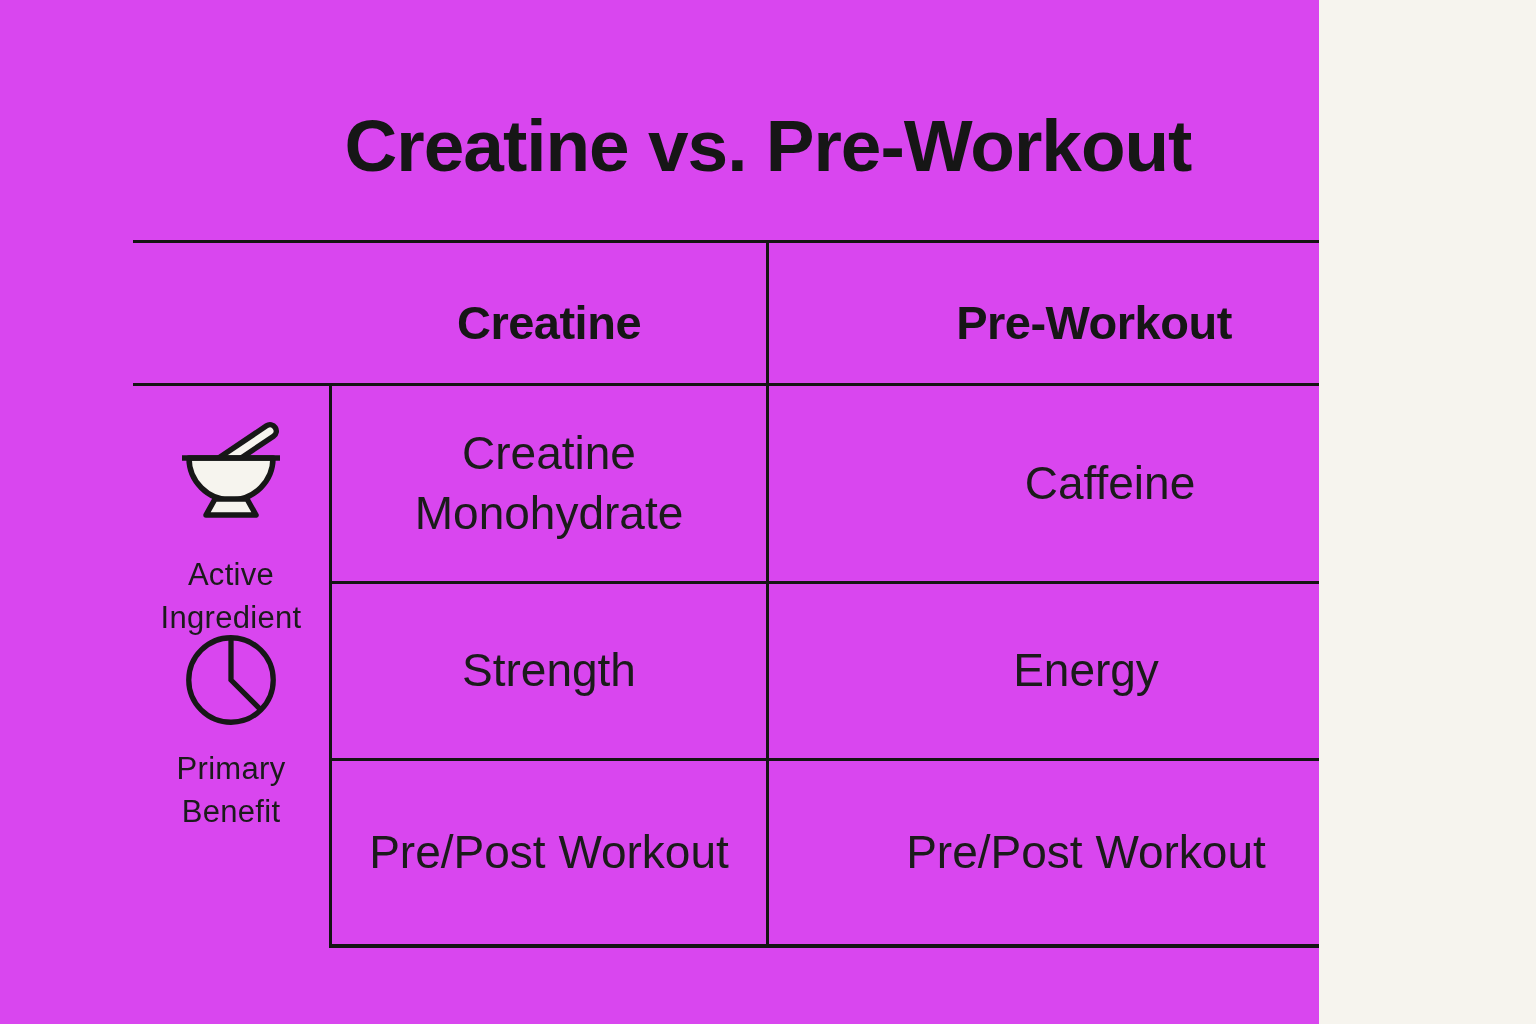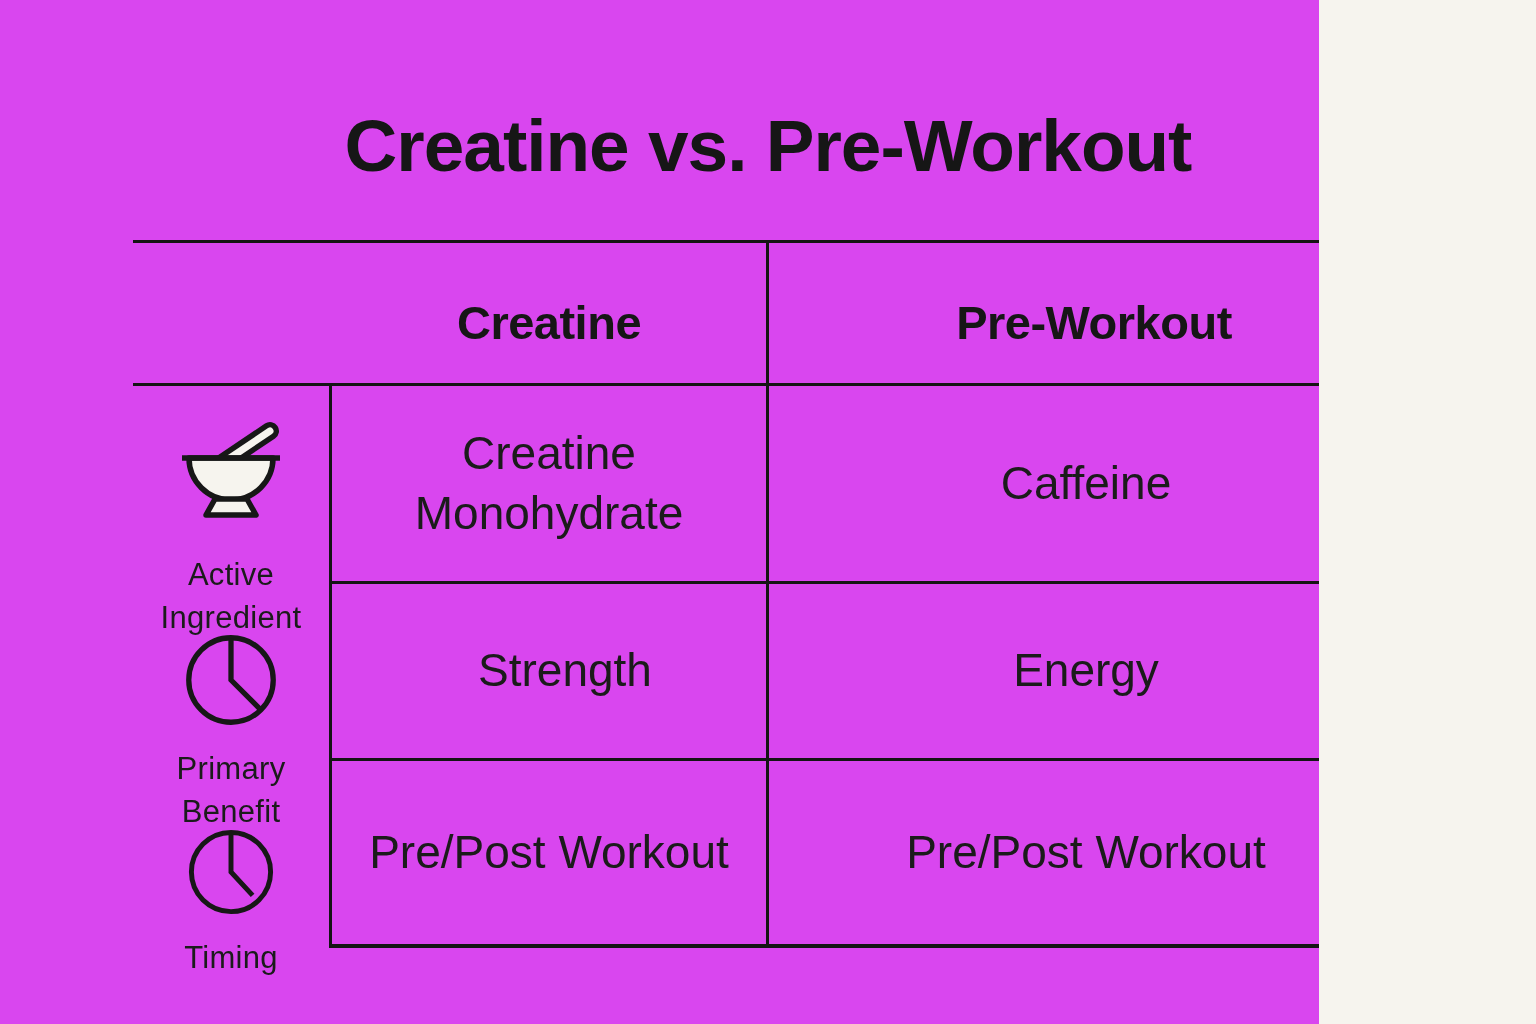--- a/index.html
+++ b/index.html
@@ -114,25 +114,25 @@
   <div class="cell header" style="left:332px; top:243px; width:434px; height:140px;">
     <span class="txt">Creatine</span>
   </div>
   <div class="cell header" style="left:769px; top:243px; width:634px; height:140px;padding-left:8px;">
     <span class="txt">Pre-Workout</span>
   </div>
 
   <div class="cell r1c1" style="left:332px; top:386px; width:434px; height:195px;">
     <span class="txt">Creatine Monohydrate</span>
   </div>
-  <div class="cell" style="left:769px; top:386px; width:634px; height:195px;">
+  <div class="cell" style="left:769px; top:386px; width:634px; height:195px;padding-left:24px;">
     <span class="txt">Caffeine</span>
   </div>
 
-  <div class="cell" style="left:332px; top:584px; width:434px; height:174px;margin-left:16px;">
+  <div class="cell" style="left:332px; top:584px; width:434px; height:174px;">
     <span class="txt">Strength</span>
   </div>
   <div class="cell" style="left:769px; top:584px; width:634px; height:174px;">
     <span class="txt">Energy</span>
   </div>
 
   <div class="cell" style="left:332px; top:761px; width:434px; height:183px;">
     <span class="txt">Pre/Post Workout</span>
   </div>
   <div class="cell" style="left:769px; top:761px; width:634px; height:183px;">
@@ -153,23 +153,16 @@
     </div>
 
     <div class="labelgroup g2">
       <svg class="icon" width="96" height="96" viewBox="0 0 100 100">
         <circle class="stroke" cx="50" cy="50" r="44"></circle>
         <polyline class="stroke" points="50,7 50,50 81,81"></polyline>
       </svg>
       <div class="caption">Primary Benefit</div>
     </div>
 
-    <div class="labelgroup g3">
-      <svg class="icon" width="90" height="90" viewBox="0 0 100 100">
-        <circle class="stroke" cx="50" cy="50" r="44"></circle>
-        <polyline class="stroke" points="50,9 50,50 74,76"></polyline>
-      </svg>
-      <div class="caption">Timing</div>
-    </div>
 
   </div>
 
 </div>
 
 </body></html>

